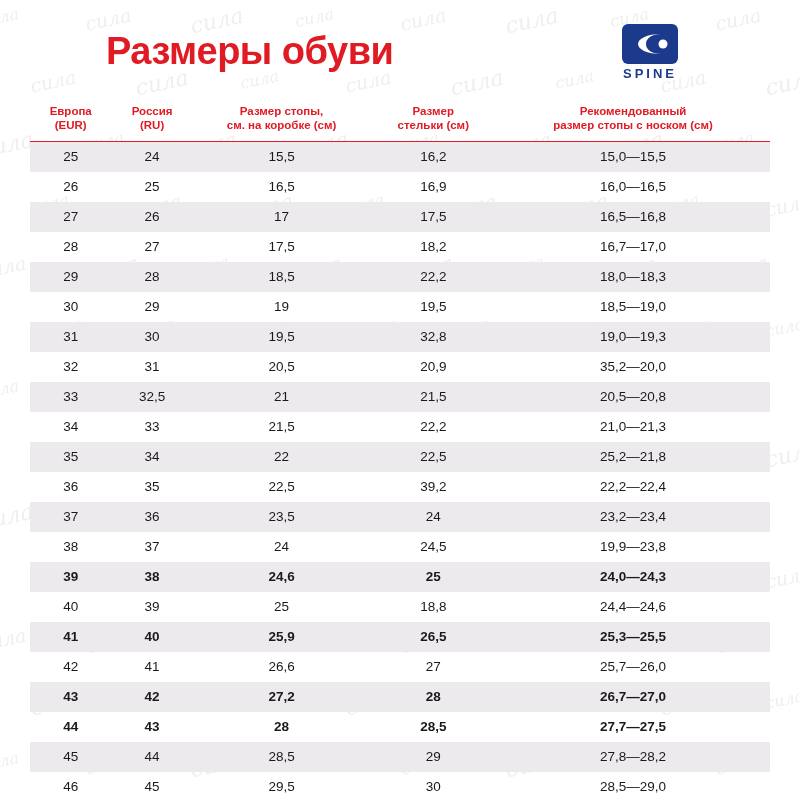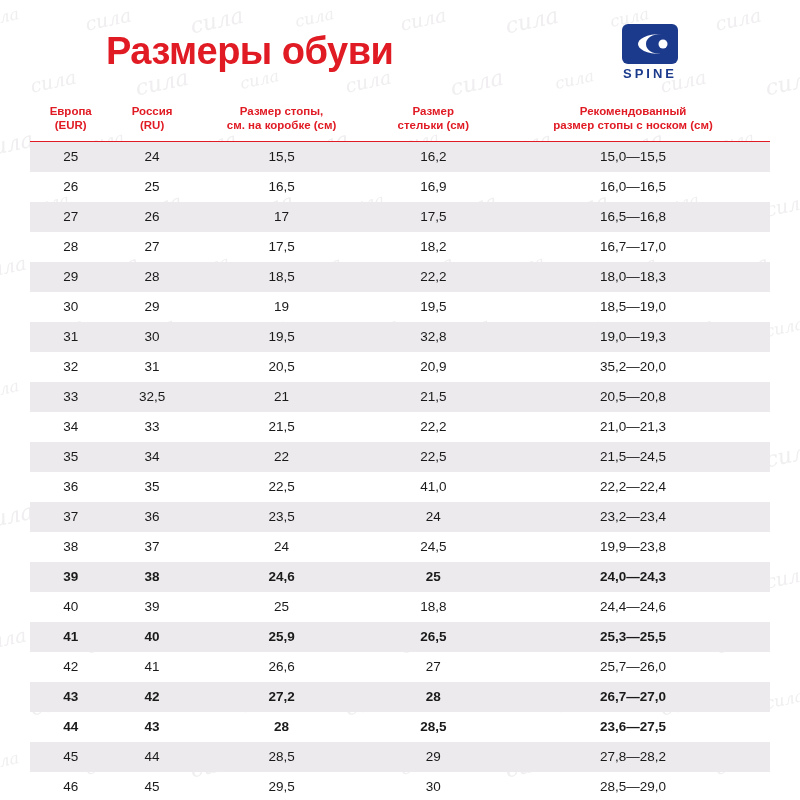--- a/index.html
+++ b/index.html
@@ -339,27 +339,27 @@
           <td>33</td>
           <td>21,5</td>
           <td>22,2</td>
           <td>21,0—21,3</td>
         </tr>
         <tr class="shaded">
           <td>35</td>
           <td>34</td>
           <td>22</td>
           <td>22,5</td>
-          <td>21,5—24,5</td>
+          <td>25,2—21,8</td>
         </tr>
         <tr>
           <td>36</td>
           <td>35</td>
           <td>22,5</td>
-          <td>41,0</td>
+          <td>39,2</td>
           <td>22,2—22,4</td>
         </tr>
         <tr class="shaded">
           <td>37</td>
           <td>36</td>
           <td>23,5</td>
           <td>24</td>
           <td>23,2—23,4</td>
         </tr>
         <tr>
@@ -402,21 +402,21 @@
           <td>42</td>
           <td>27,2</td>
           <td>28</td>
           <td>26,7—27,0</td>
         </tr>
         <tr class="bold">
           <td>44</td>
           <td>43</td>
           <td>28</td>
           <td>28,5</td>
-          <td>23,6—27,5</td>
+          <td>27,7—27,5</td>
         </tr>
         <tr class="shaded">
           <td>45</td>
           <td>44</td>
           <td>28,5</td>
           <td>29</td>
           <td>27,8—28,2</td>
         </tr>
         <tr>
           <td>46</td>

